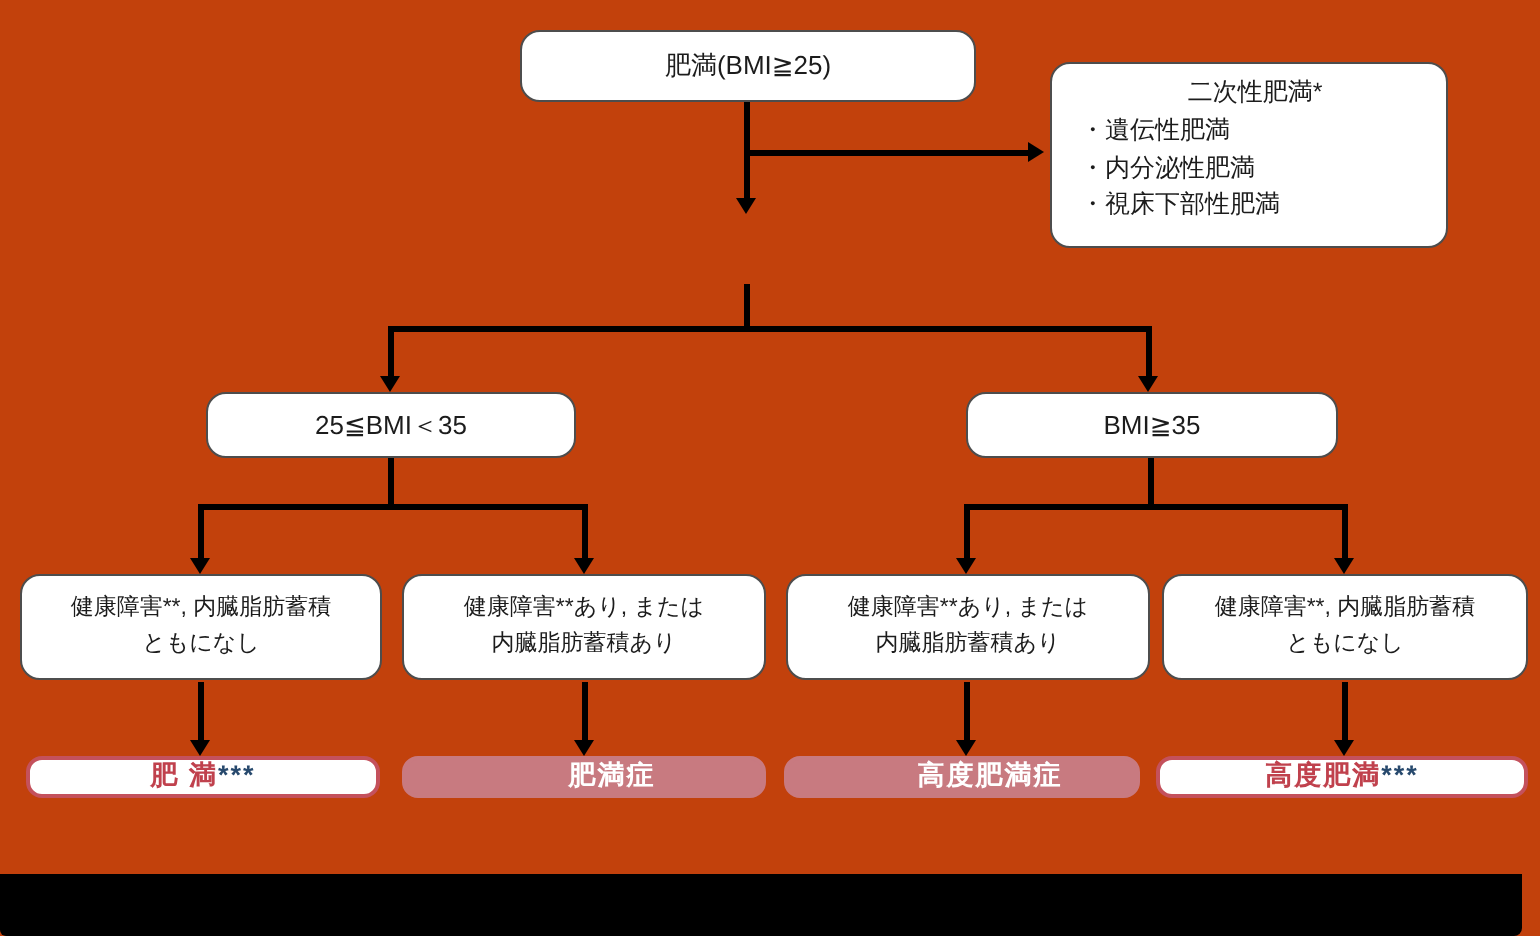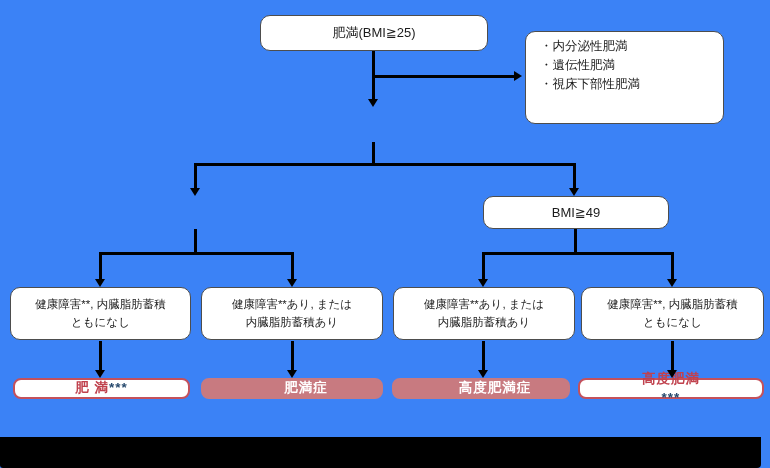--- a/index.html
+++ b/index.html
@@ -1,17 +1,17 @@
 <!DOCTYPE html>
 <html style="--result-fill: #c87a80; --result-outline: #c4515c; --result-text-red: #c0414d; --asterisk-navy: #27496d; --box-border: #4d4d4d; --line-black: #000000;"><head>
 <meta charset="utf-8">
 <style>
   html,body { margin:0; padding:0; background:#ffffff; }
   .canvas {
-    position:relative; width:770px; height:468px; background:#3b82f6;
+    position:relative; width:770px; height:468px; background:#c2410c;
     font-family:"Liberation Sans","DejaVu Sans",sans-serif; overflow:hidden;
   }
   .box {
     position:absolute; box-sizing:border-box; background:#fff;
     border:1.5px solid var(--box-border,#4d4d4d); border-radius:10px;
     display:flex; align-items:center; justify-content:center; text-align:center;
     color:#1c1c1c; font-size:13px; line-height:1.35;
   }
   .node-top    { left:260px; top:15px;  width:228px; height:36px; }
   .node-prim   { left:260px; top:107px; width:228px; height:35px; }
@@ -35,21 +35,21 @@
     border:2px solid var(--result-outline,#c4515c);
     color:var(--result-text-red,#c0414d); background:#fff;
   }
   .result-fill {
     border:2px solid var(--result-fill,#c87a80);
     background:var(--result-fill,#c87a80); color:#ffffff;padding-left:28px;
   }
   .res-a { left:13px;  width:177px; }
   .res-b { left:201px; width:182px; }
   .res-c { left:392px; width:178px;text-align:center; }
-  .res-d { left:578px; width:186px;flex-direction:column; }
+  .res-d { left:578px; width:186px; }
   .stars { color:var(--asterisk-navy,#27496d); font-weight:bold; }
   .line { position:absolute; background:var(--line-black,#000); }
   .head-down {
     position:absolute; width:0; height:0;
     border-left:5.5px solid transparent; border-right:5.5px solid transparent;
     border-top:8px solid var(--line-black,#000);
   }
   .head-right {
     position:absolute; width:0; height:0;
     border-top:5.5px solid transparent; border-bottom:5.5px solid transparent;
@@ -64,29 +64,33 @@
 </head>
 <body>
 
 <div class="canvas">
 
   <div class="box node-top">
     <span>肥満(BMI≧25)</span>
   </div>
 
   <div class="box node-sec">
+    <div class="sec-title">二次性肥満*</div>
+    <div class="sec-item">・遺伝性肥満</div>
     <div class="sec-item">・内分泌性肥満</div>
-    <div class="sec-item">・遺伝性肥満</div>
     <div class="sec-item">・視床下部性肥満</div>
   </div>
 
 
+  <div class="box node-bmilow">
+    <span>25≦BMI＜35</span>
+  </div>
 
   <div class="box node-bmihi">
-    <span>BMI≧49</span>
+    <span>BMI≧35</span>
   </div>
 
   <div class="box cond cond-a">
     <span>健康障害**, 内臓脂肪蓄積</span>
     <span>ともになし</span>
   </div>
   <div class="box cond cond-b">
     <span>健康障害**あり, または</span>
     <span>内臓脂肪蓄積あり</span>
   </div>

